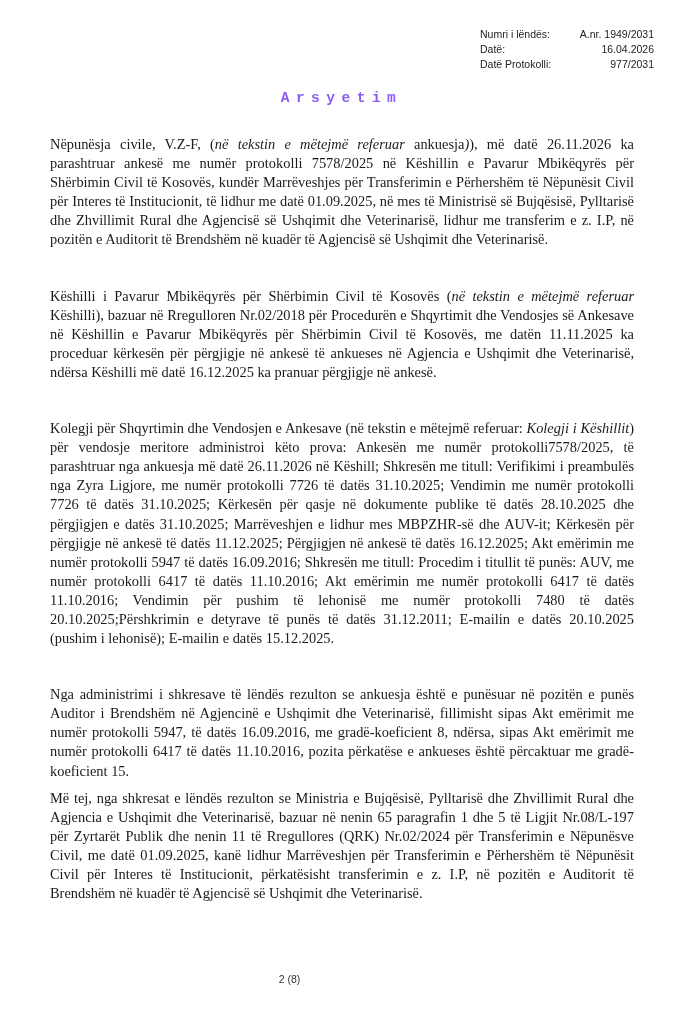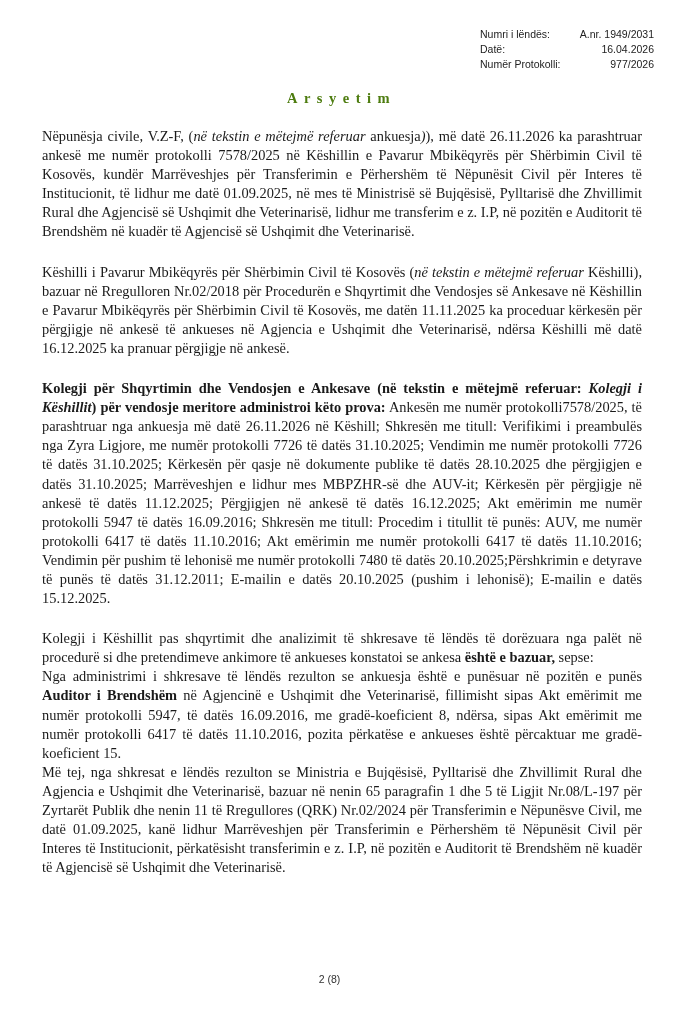--- a/index.html
+++ b/index.html
@@ -4,68 +4,67 @@
 <style>
   html, body { margin: 0; padding: 0; background: #ffffff; }
   body { width: 683px; height: 1024px; position: relative; overflow: hidden; color: #1a1a1a; }
   .header-meta {
     position: absolute; top: 27px; left: 480px; width: 174px;
     font-family: "Liberation Sans", sans-serif; font-size: 10.5px; line-height: 15px; color: #222;
   }
   .meta-row { display: flex; justify-content: space-between; }
   .title {
     position: absolute; top: 90px; left: 0; width: 683px; text-align: center;
-    font-family: Liberation Serif, serif; font-weight: bold; font-size: 14.5px; letter-spacing: 6.5px; color: #4d7c0f;
+    font-family: Liberation Mono, monospace; font-weight: bold; font-size: 14.5px; letter-spacing: 6.5px; color: #8b5cf6;
   }
   .body-text {
     position: absolute; left: 42px; width: 600px; top: 127px;
     font-family: "Liberation Serif", serif; font-size: 14.4px; line-height: 19.1px; text-align: justify;
   }
-  .body-text p { margin: 0; }
+  .body-text p { margin: 8px; }
   .gap-lg { height: 21px; }
   i { font-style: italic; }
-  b { font-weight: bold; }
+  b { font-weight: normal; }
   .footer {
     position: absolute; top: 973px; left: 0; width: 579px; text-align: center;
-    font-family: "Liberation Sans", sans-serif; font-size: 10.5px; color: #333; padding-left: 40px;
+    font-family: "Liberation Sans", sans-serif; font-size: 10.5px; color: #333;
   }
 </style>
 </head>
 <body>
 
 <div class="header-meta">
   <div class="meta-row">
     <span>Numri i lëndës:</span>
     <span>A.nr. 1949/2031</span>
   </div>
   <div class="meta-row">
     <span>Datë:</span>
     <span>16.04.2026</span>
   </div>
   <div class="meta-row">
-    <span>Numër Protokolli:</span>
-    <span>977/2026</span>
+    <span>Datë Protokolli:</span>
+    <span>977/2031</span>
   </div>
 </div>
 
 <div class="title">Arsyetim</div>
 
 <div class="body-text">
   <p><span>Nëpunësja civile, V.Z-F,  (</span><i>në tekstin e mëtejmë referuar</i><span> ankuesja</span><i>)</i><span>), më datë 26.11.2026 ka parashtruar ankesë me numër protokolli 7578/2025 në Këshillin e Pavarur Mbikëqyrës për Shërbimin Civil të Kosovës, kundër Marrëveshjes për Transferimin e Përhershëm të Nëpunësit Civil për Interes të Institucionit, të lidhur me datë 01.09.2025, në mes të Ministrisë  së Bujqësisë, Pylltarisë dhe Zhvillimit Rural dhe Agjencisë së Ushqimit dhe Veterinarisë, lidhur me transferim e z. I.P, në pozitën e Auditorit të Brendshëm në kuadër të Agjencisë së Ushqimit dhe Veterinarisë.</span></p>
 
   <div class="gap-lg"></div>
 
   <p><span>Këshilli i Pavarur Mbikëqyrës për Shërbimin Civil të Kosovës (</span><i>në tekstin e mëtejmë referuar</i><span> Këshilli), bazuar në Rregulloren Nr.02/2018 për Procedurën e Shqyrtimit dhe Vendosjes së Ankesave në Këshillin e Pavarur Mbikëqyrës për Shërbimin Civil të Kosovës, me datën 11.11.2025 ka proceduar kërkesën për përgjigje në ankesë të ankueses në Agjencia e Ushqimit dhe Veterinarisë, ndërsa Këshilli më datë  16.12.2025 ka pranuar përgjigje në ankesë.</span></p>
 
   <div class="gap-lg"></div>
 
   <p><b>Kolegji për Shqyrtimin dhe Vendosjen e Ankesave (në tekstin e mëtejmë referuar: </b><b><i>Kolegji i Këshillit</i></b><b>) për vendosje meritore administroi këto prova:</b><span> Ankesën me numër protokolli7578/2025, të parashtruar nga ankuesja më datë 26.11.2026 në Këshill; Shkresën me titull: Verifikimi i preambulës nga Zyra Ligjore, me numër protokolli 7726 të datës 31.10.2025; Vendimin me numër protokolli 7726 të datës 31.10.2025; Kërkesën për qasje në dokumente publike të datës 28.10.2025 dhe përgjigjen e datës 31.10.2025; Marrëveshjen e lidhur mes MBPZHR-së dhe AUV-it; Kërkesën për përgjigje në ankesë të datës 11.12.2025; Përgjigjen në ankesë të datës 16.12.2025; Akt emërimin me numër protokolli 5947 të datës 16.09.2016; Shkresën me titull: Procedim i titullit të punës: AUV, me numër protokolli 6417 të datës 11.10.2016; Akt emërimin me numër protokolli 6417 të datës 11.10.2016; Vendimin për pushim të lehonisë me numër protokolli 7480 të datës 20.10.2025;Përshkrimin e detyrave të punës të datës 31.12.2011; E-mailin e datës 20.10.2025 (pushim i lehonisë); E-mailin e datës 15.12.2025.</span></p>
 
   <div class="gap-lg"></div>
 
-  <p><span>Kolegji i Këshillit pas shqyrtimit dhe analizimit të shkresave të lëndës të dorëzuara nga palët në procedurë si dhe pretendimeve ankimore të ankueses konstatoi se ankesa </span><b>është e bazuar,</b><span> sepse:</span></p>
 
   <p><span>Nga administrimi i shkresave të lëndës rezulton se ankuesja është e punësuar në pozitën e punës </span><b>Auditor i Brendshëm</b><span> në Agjencinë e Ushqimit dhe Veterinarisë, fillimisht sipas Akt emërimit me numër protokolli 5947, të datës 16.09.2016, me gradë-koeficient 8, ndërsa, sipas Akt emërimit me numër protokolli 6417 të datës 11.10.2016, pozita përkatëse e ankueses është përcaktuar me gradë-koeficient 15.</span></p>
 
   <p>Më tej, nga shkresat e lëndës rezulton se Ministria e Bujqësisë, Pylltarisë dhe Zhvillimit Rural dhe Agjencia e Ushqimit dhe Veterinarisë, bazuar në nenin 65 paragrafin 1 dhe 5 të Ligjit Nr.08/L-197 për Zyrtarët Publik dhe nenin 11 të Rregullores (QRK) Nr.02/2024 për Transferimin e Nëpunësve Civil, me datë 01.09.2025, kanë lidhur Marrëveshjen për Transferimin e Përhershëm të Nëpunësit Civil për Interes të Institucionit, përkatësisht transferimin e z. I.P, në pozitën e Auditorit të Brendshëm në kuadër të Agjencisë së Ushqimit dhe Veterinarisë.</p>
 </div>
 
 <div class="footer">2 (8)</div>
 
 </body></html>

